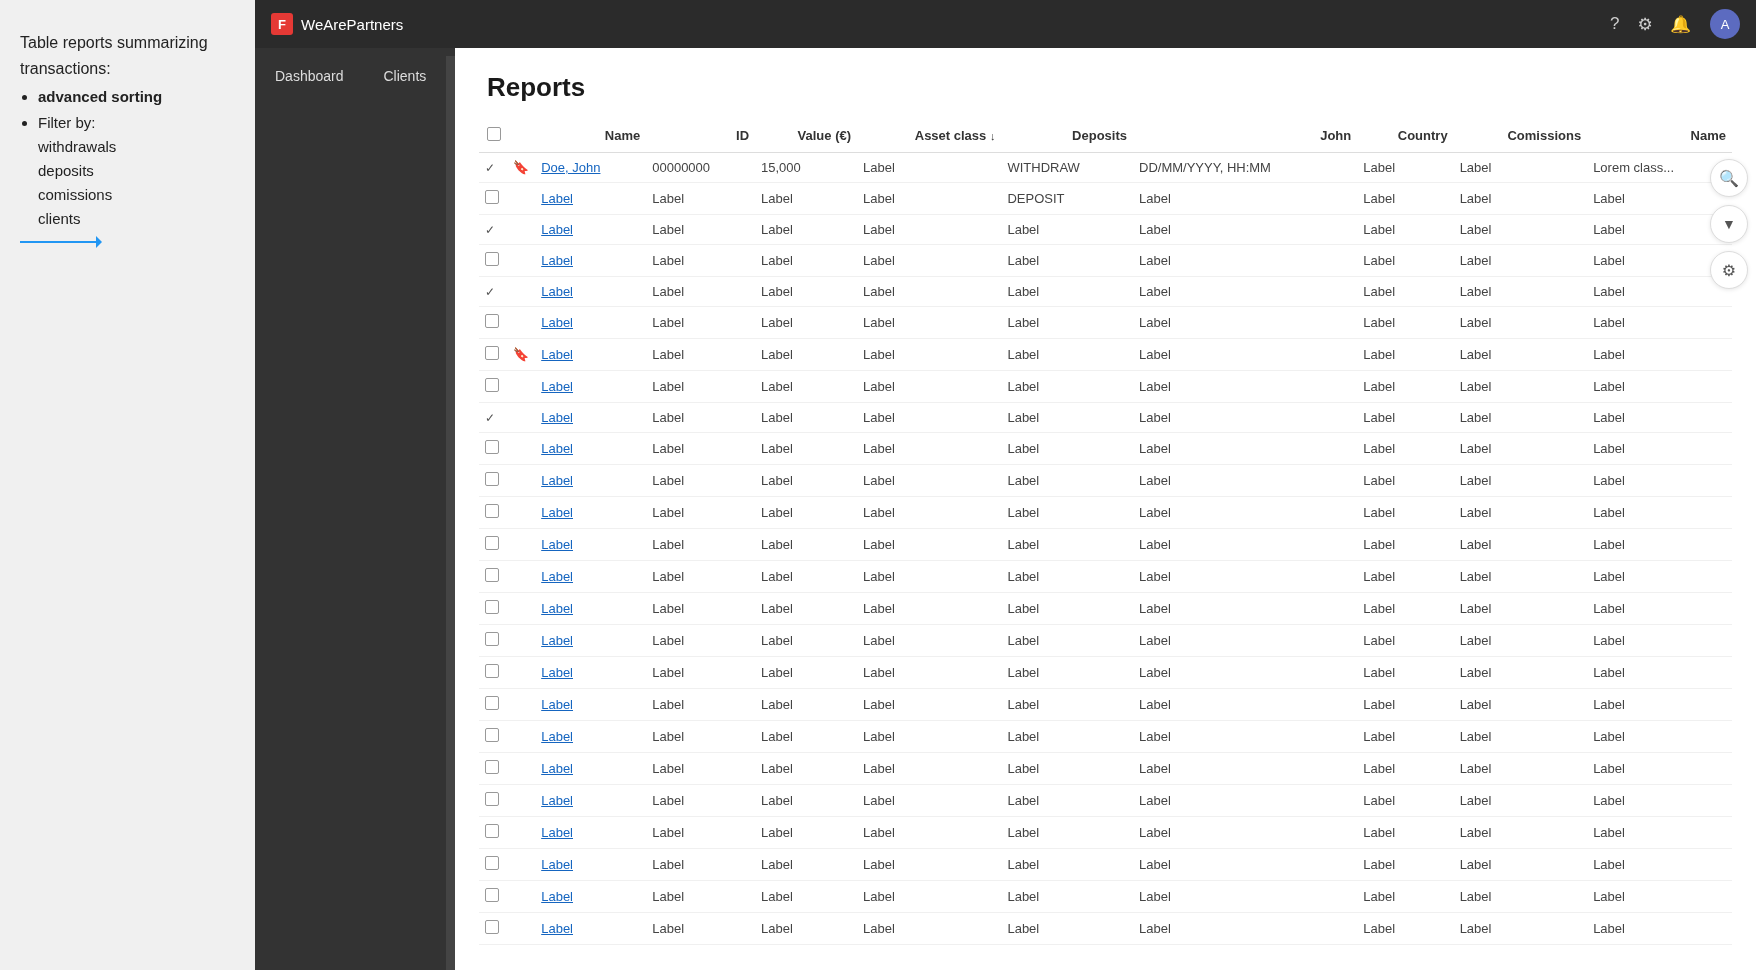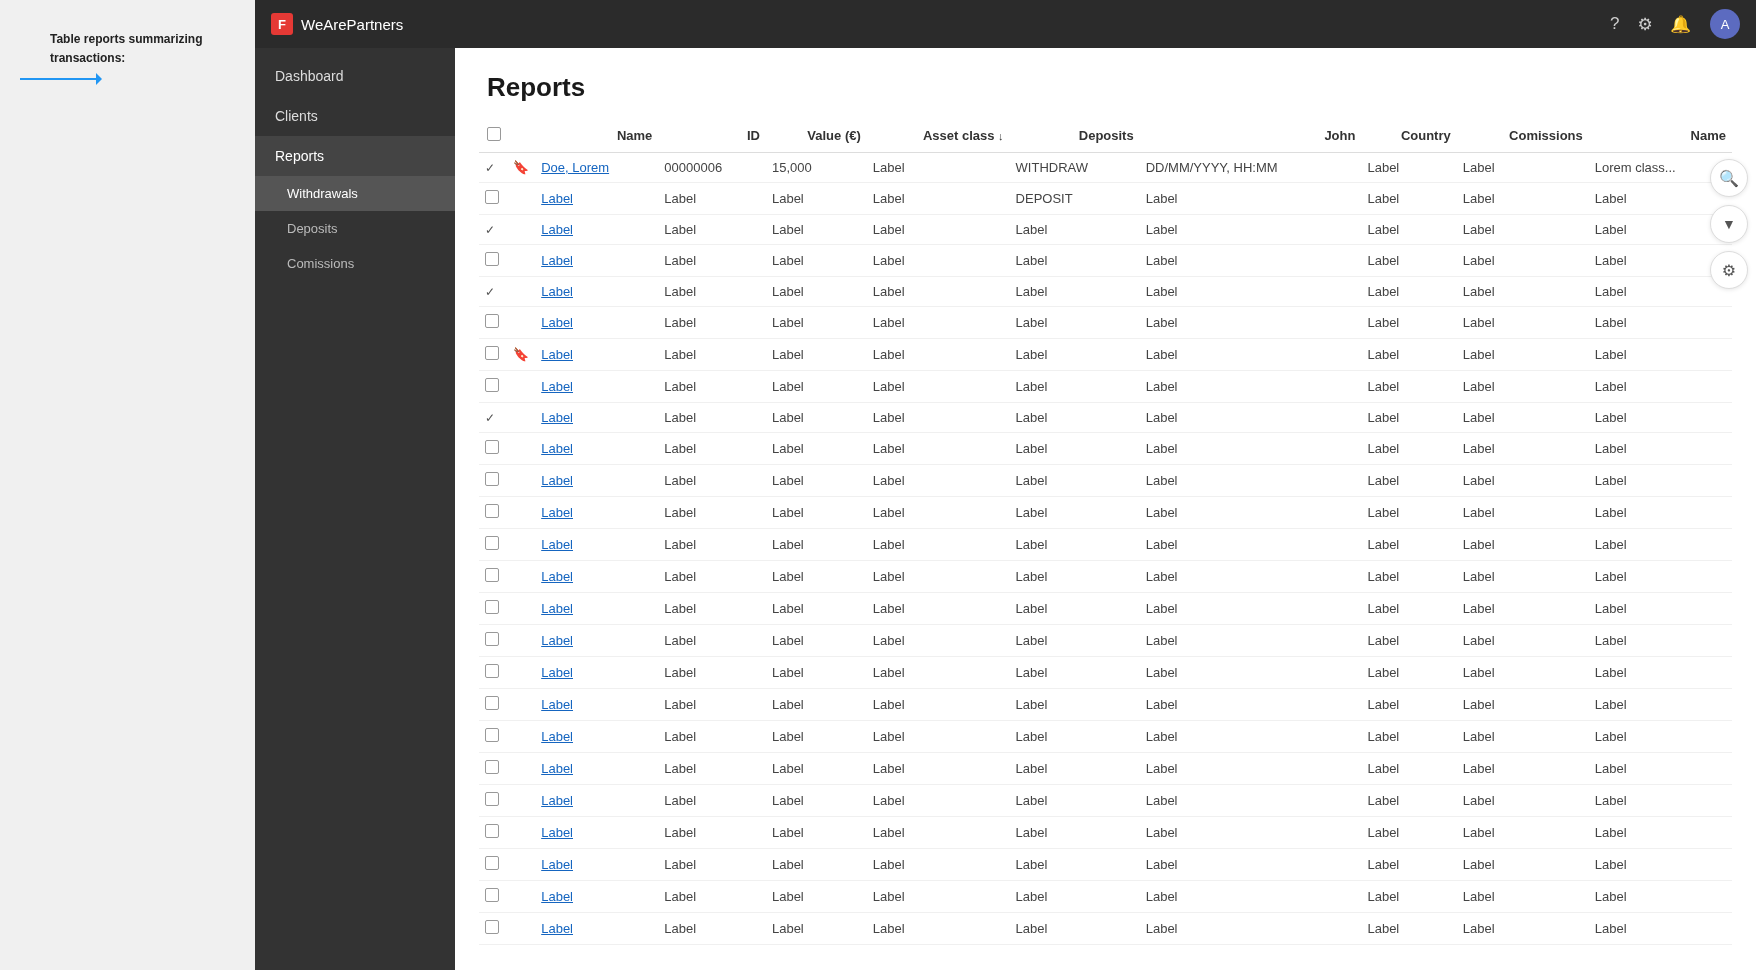--- a/index.html
+++ b/index.html
@@ -8,21 +8,21 @@
     
     .annotation-panel {
       width: 255px;
       min-width: 255px;
       padding: 30px 20px;
       background: #f0f0f0;
       font-size: 15px;
       line-height: 1.6;
       color: #222;
     }
-    .annotation-panel h3 { font-weight: 700; font-size: 12px; margin-left: 30px; }
+    .annotation-panel h3 { font-weight: 400; font-size: 16px; }
     .annotation-panel ul { margin-left: 18px; margin-top: 4px; }
     .annotation-panel li { margin-bottom: 2px; }
     .arrow-container { display: flex; align-items: center; margin-top: 10px; }
     .arrow-line {
       width: 80px;
       height: 2px;
       background: #2196F3;
       position: relative;
     }
     .arrow-line::after {
@@ -97,21 +97,21 @@
       flex: 1;
       overflow: hidden;
     }
 
     
     .sidebar {
       width: 200px;
       min-width: 200px;
       background: #333;
       display: flex;
-      flex-direction: column;
+      flex-direction: row;
       padding-top: 8px;
     }
     .sidebar-item {
       padding: 12px 20px;
       color: #ddd;
       font-size: 14px;
       cursor: pointer;
       transition: background 0.15s;
     }
     .sidebar-item.active { background: #444; color: #fff; }
@@ -208,20 +208,24 @@
       color: #555;
     }
 
     .sort-arrow { font-size: 11px; }
   </style>
 </head>
 <body>
 
 <div class="annotation-panel">
   <h3>Table reports summarizing transactions:</h3>
+  <ul>
+    <li><strong>advanced sorting</strong></li>
+    <li>Filter by:<br>withdrawals<br>deposits<br>comissions<br>clients</li>
+  </ul>
   <div class="arrow-container">
     <div class="arrow-line"></div>
   </div>
 </div>
 
 <div class="app-wrapper">
 
   <div class="navbar">
     <div class="navbar-logo">
       <div class="logo-icon">F</div>
@@ -267,22 +271,22 @@
               <th>Country</th>
               <th>Comissions</th>
               <th>Name</th>
             </tr>
           </thead>
           <tbody id="table-body">
 
             <tr>
               <td><span class="checkmark">✓</span></td>
               <td><span class="bookmark-icon">🔖</span></td>
-              <td><span class="cell-link">Doe, Lorem</span></td>
-              <td>00000006</td>
+              <td><span class="cell-link">Doe, John</span></td>
+              <td>00000000</td>
               <td>15,000</td>
               <td>Label</td>
               <td>WITHDRAW</td>
               <td>DD/MM/YYYY, HH:MM</td>
               <td>Label</td>
               <td>Label</td>
               <td>Lorem class...</td>
             </tr>
 
             <tr>

